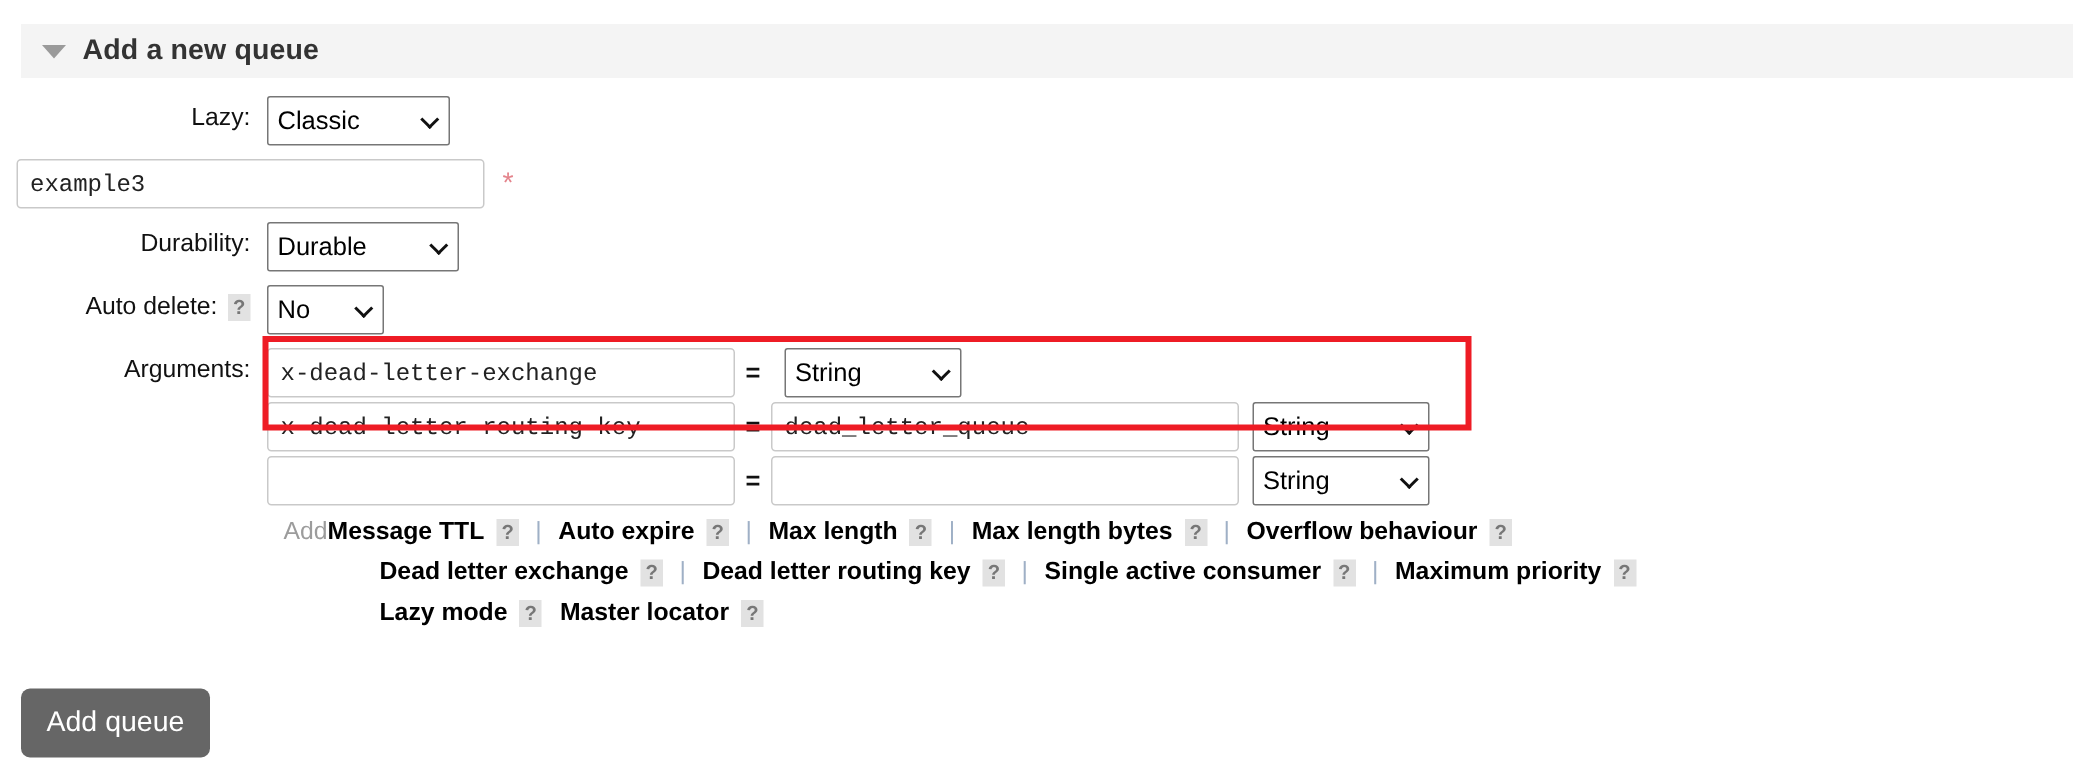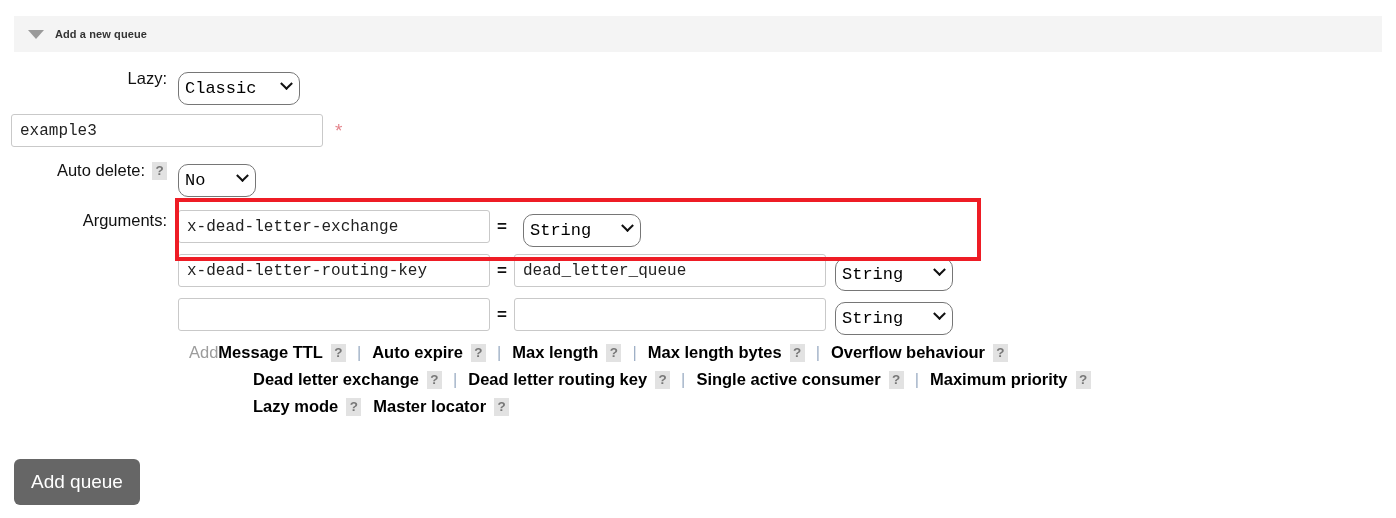--- a/index.html
+++ b/index.html
@@ -25,21 +25,21 @@
   }
   .tri {
     width: 0; height: 0;
     border-left: 8px solid transparent;
     border-right: 8px solid transparent;
     border-top: 9px solid #9a9a9a;
     margin-right: 11px;
     flex: none;
   }
   .section-title {
-    font-size: 11px; font-weight: bold;
+    font-size: 19px; font-weight: bold;
     color: #333333; letter-spacing: .1px;
   }
 
   
   .form { position: absolute; left: 0; top: 64px; width: 1396px; }
   .row { display: flex; align-items: flex-start; margin-bottom: 9px; }
   .lbl-cell {
     width: 167px; flex: none;
     text-align: right;
     font-size: 16.5px; color: #111;
@@ -58,31 +58,30 @@
     line-height: 17px;
     min-width: 15px; height: 18px;
     text-align: center;
     padding: 0 3px;
     cursor: pointer;
     font-family: "Liberation Sans", sans-serif;
   }
 
   
   select.sel {
-    font-family: Liberation Mono, monospace;
+    font-family: Liberation Sans, sans-serif;
     font-size: 17px;
     color: #000;
     background: #fff;
     border: 1px solid #767676;
-    border-radius: 10px;
+    border-radius: 2px;
     padding: 4px 6px;
     height: 33px;
     -webkit-appearance: none; appearance: none;
     padding-right: 30px;
-    margin-top: 8px;
   }
   .sel-wrap { position: relative; display: inline-block; }
   .sel-wrap .chev {
     position: absolute; right: 9px; top: 50%;
     margin-top: -3px;
     width: 9px; height: 9px;
     border-right: 2px solid #111;
     border-bottom: 2px solid #111;
     transform: rotate(45deg) translate(-2px,-2px);
     pointer-events: none;
@@ -190,20 +189,33 @@
       </div>
     </div>
 
     <div class="row">
       <div class="field-cell">
         <input class="txt" id="name-input" type="text" value="example3" style="">
         <span class="req-star">*</span>
       </div>
     </div>
 
+    <div class="row">
+      <div class="lbl-cell">
+        <span class="lbl">Durability:</span>
+      </div>
+      <div class="field-cell">
+        <span class="sel-wrap">
+          <select class="sel" id="durability-select">
+            <option>Durable</option>
+          </select>
+          <span class="chev"></span>
+        </span>
+      </div>
+    </div>
 
     <div class="row">
       <div class="lbl-cell">
         <span class="lbl">Auto delete:</span>
         <span class="help">?</span>
       </div>
       <div class="field-cell">
         <span class="sel-wrap">
           <select class="sel" id="autodelete-select">
             <option>No</option>

